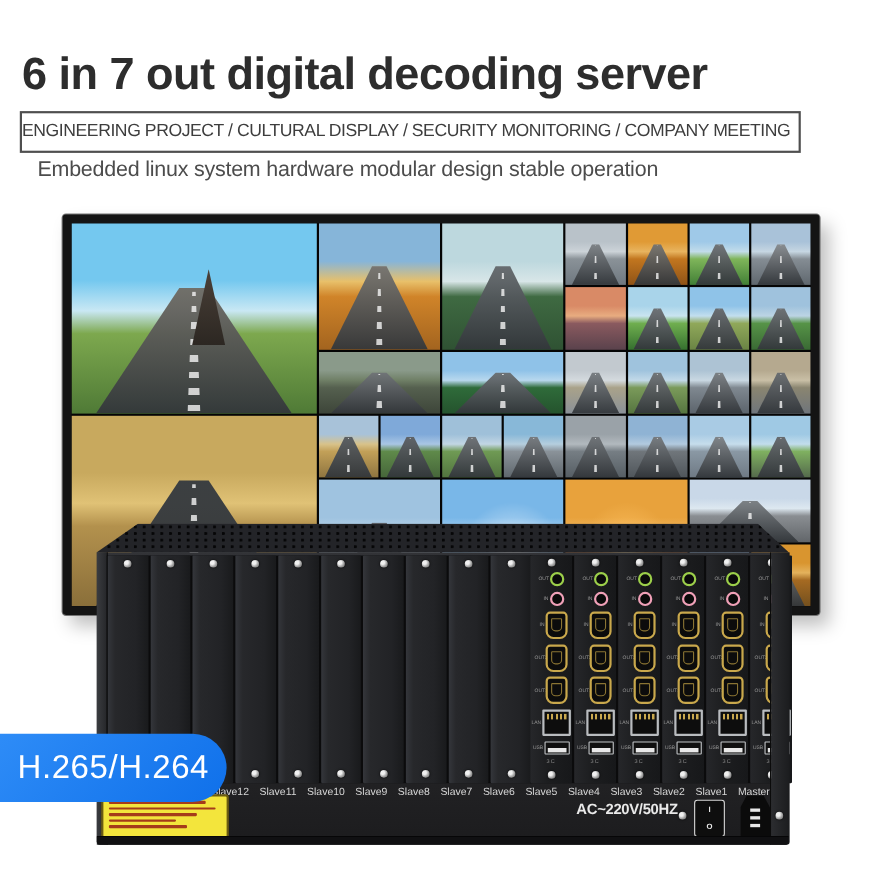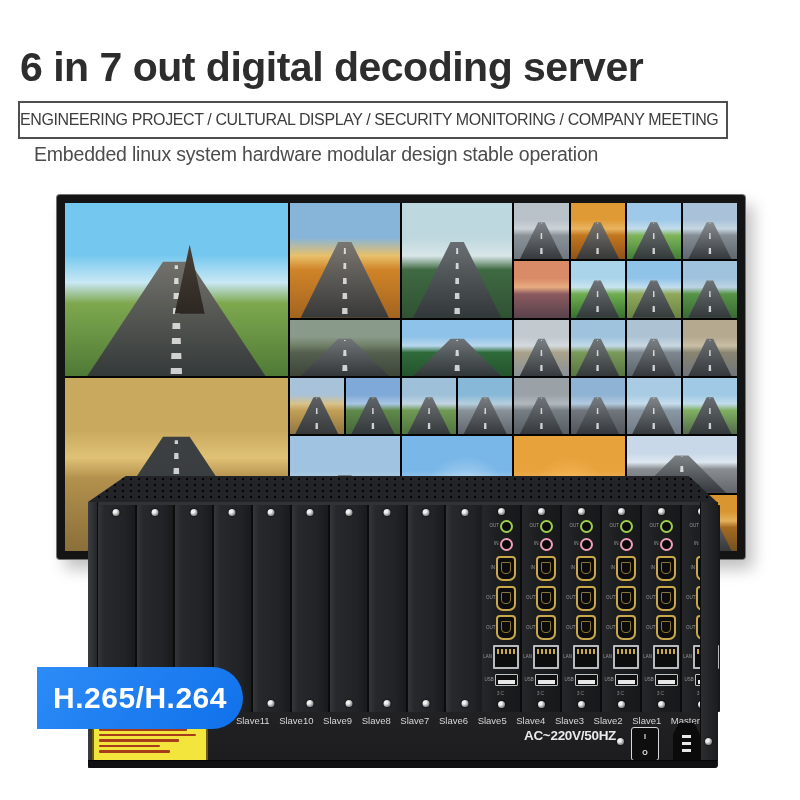--- a/index.html
+++ b/index.html
@@ -105,21 +105,21 @@
   .power-inlet{position:absolute;left:585px;top:221px;width:27px;height:40px;background:#0b0b0b;
         clip-path:polygon(22% 0,78% 0,100% 28%,100% 100%,0 100%,0 28%);
         display:flex;flex-direction:column;align-items:center;justify-content:center;gap:4px;}
   .power-inlet i{display:block;width:9px;height:3px;background:#e8e8e8;}
 
   
   .codec-badge{position:absolute;left:0;top:667px;width:206px;height:62px;z-index:5;
         border-radius:0 31px 31px 0;
         background:linear-gradient(135deg,#2e8cf7 0%,#0f70ea 100%);
         display:flex;align-items:center;justify-content:center;
-        color:#fff;font-size:30px;font-weight:700;letter-spacing:0.5px;margin-left:37px;}
+        color:#fff;font-size:30px;font-weight:400;letter-spacing:0.5px;}
 </style>
 </head>
 <body>
 
 <div id="page">
 
   <div class="title">6 in 7 out digital decoding server</div>
 
   <div class="banner-box">
     <span>ENGINEERING PROJECT / CULTURAL DISPLAY / SECURITY MONITORING / COMPANY MEETING</span>

